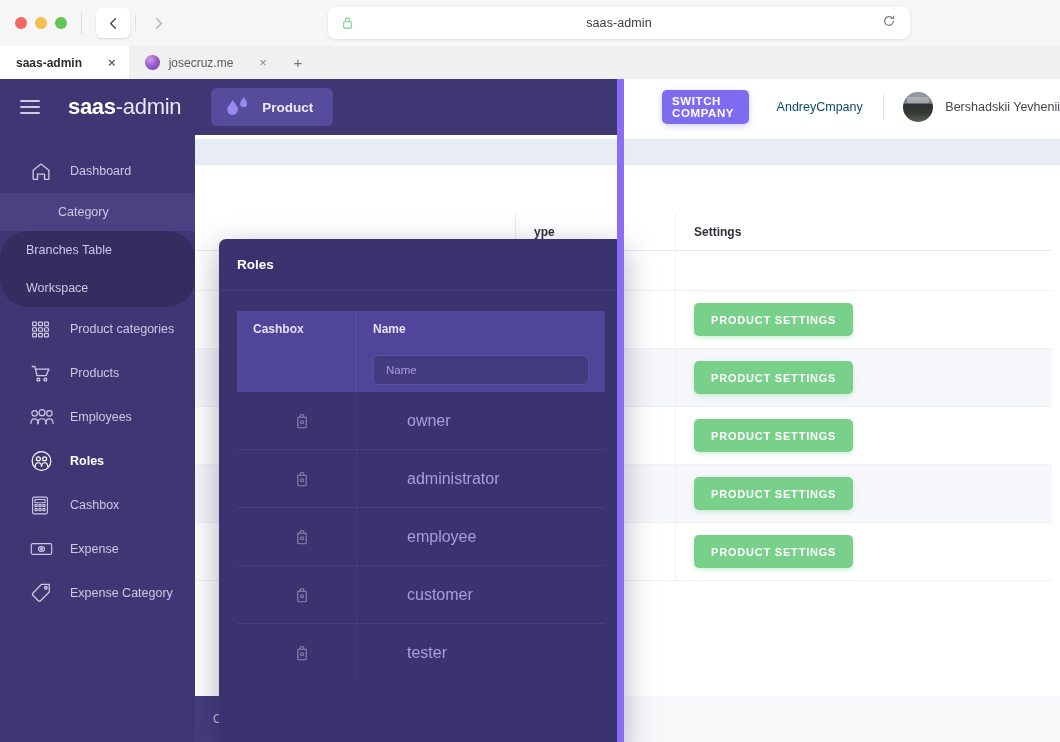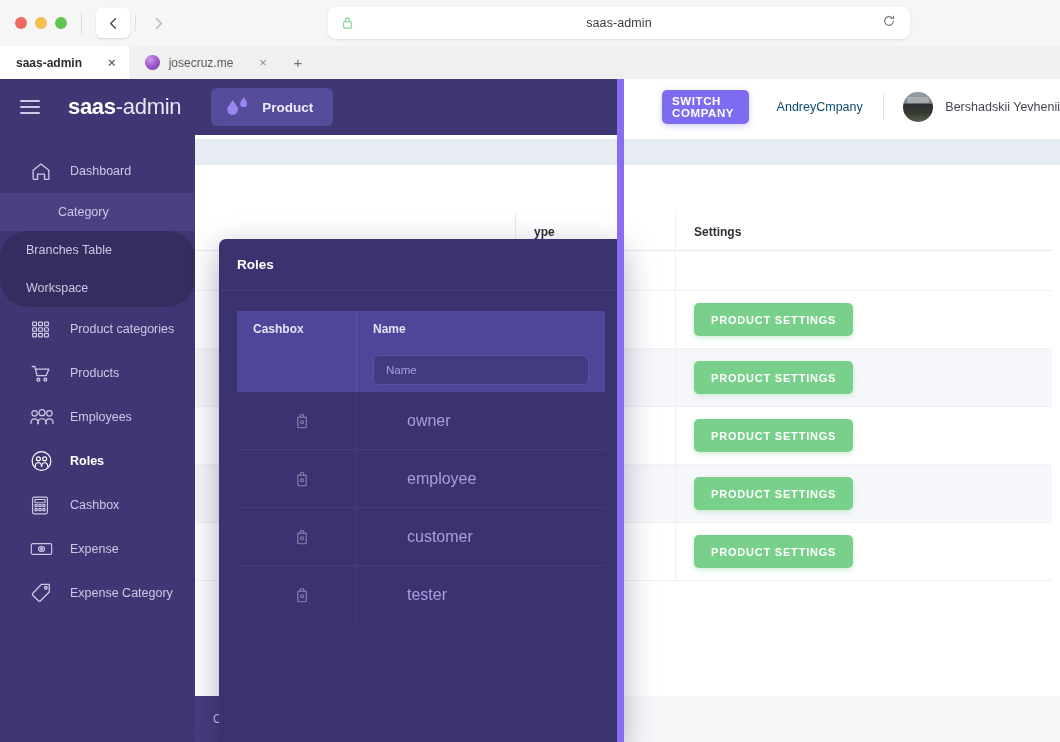--- a/index.html
+++ b/index.html
@@ -559,34 +559,48 @@
           <div class="oc a">
             <span class="trash">
               <svg width="14" height="16" viewBox="0 0 14 16" fill="none" stroke="#cdc8e6" stroke-width="1.1">
                   <path d="M2.8 4.2h8.4v9.3a1.3 1.3 0 0 1-1.3 1.3H4.1a1.3 1.3 0 0 1-1.3-1.3z"></path>
                   <path d="M5.2 4.2V2.6a.9.9 0 0 1 .9-.9h1.8a.9.9 0 0 1 .9.9v1.6"></path>
                   <circle cx="7" cy="9.2" r="1.5"></circle>
                 </svg>
             </span>
           </div>
           <div class="oc n">
-            <span class="role-name">employee</span>
+            <span class="role-name">administrator</span>
           </div>
         </div>
         <div class="otr row">
           <div class="oc a">
             <span class="trash">
               <svg width="14" height="16" viewBox="0 0 14 16" fill="none" stroke="#cdc8e6" stroke-width="1.1">
                   <path d="M2.8 4.2h8.4v9.3a1.3 1.3 0 0 1-1.3 1.3H4.1a1.3 1.3 0 0 1-1.3-1.3z"></path>
                   <path d="M5.2 4.2V2.6a.9.9 0 0 1 .9-.9h1.8a.9.9 0 0 1 .9.9v1.6"></path>
                   <circle cx="7" cy="9.2" r="1.5"></circle>
                 </svg>
             </span>
           </div>
           <div class="oc n">
+            <span class="role-name">employee</span>
+          </div>
+        </div>
+        <div class="otr row">
+          <div class="oc a">
+            <span class="trash">
+              <svg width="14" height="16" viewBox="0 0 14 16" fill="none" stroke="#cdc8e6" stroke-width="1.1">
+                  <path d="M2.8 4.2h8.4v9.3a1.3 1.3 0 0 1-1.3 1.3H4.1a1.3 1.3 0 0 1-1.3-1.3z"></path>
+                  <path d="M5.2 4.2V2.6a.9.9 0 0 1 .9-.9h1.8a.9.9 0 0 1 .9.9v1.6"></path>
+                  <circle cx="7" cy="9.2" r="1.5"></circle>
+                </svg>
+            </span>
+          </div>
+          <div class="oc n">
             <span class="role-name">customer</span>
           </div>
         </div>
         <div class="otr row" style="border-bottom:none;">
           <div class="oc a">
             <span class="trash">
               <svg width="14" height="16" viewBox="0 0 14 16" fill="none" stroke="#cdc8e6" stroke-width="1.1">
                   <path d="M2.8 4.2h8.4v9.3a1.3 1.3 0 0 1-1.3 1.3H4.1a1.3 1.3 0 0 1-1.3-1.3z"></path>
                   <path d="M5.2 4.2V2.6a.9.9 0 0 1 .9-.9h1.8a.9.9 0 0 1 .9.9v1.6"></path>
                   <circle cx="7" cy="9.2" r="1.5"></circle>

